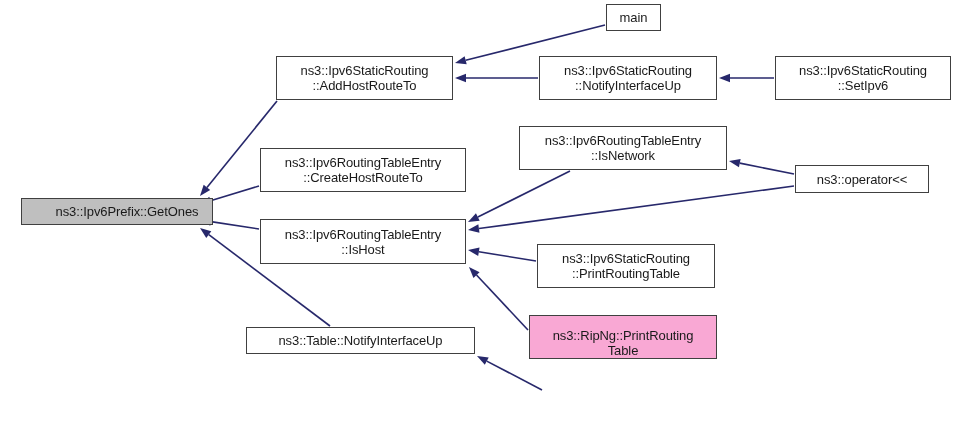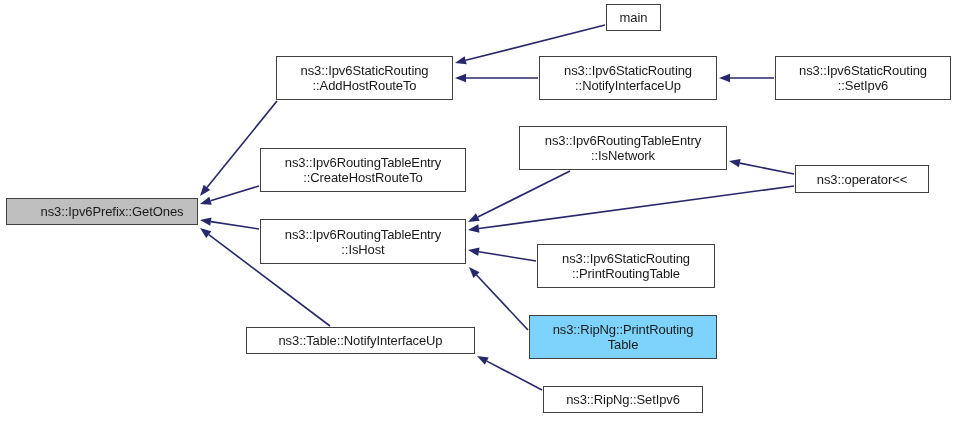--- a/index.html
+++ b/index.html
@@ -95,34 +95,33 @@
       </g>
       <g>
         <line x1="330" y1="326" x2="208.78375727066262" y2="234.6216016348072" stroke="#27286b" stroke-width="1.6"></line>
         <polygon points="200,228 211.312005167589,231.26780340419057 206.25550937373623,237.97539986542384" fill="#27286b"></polygon>
       </g>
       <g>
         <line x1="542" y1="390" x2="486.747080340897" y2="361.09847279369995" stroke="#27286b" stroke-width="1.6"></line>
         <polygon points="477,356 488.693769953037,357.3768602999029 484.800390728757,364.820085287497" fill="#27286b"></polygon>
       </g>
     </svg>
-<div class="graph-node current" style="left: 6px; top: 198px; width: 192px; height: 27px; background: rgb(191, 191, 191); border-color: rgb(64, 64, 64); color: rgb(26, 26, 26); padding-left: 20px;"><span>ns3::Ipv6Prefix::GetOnes</span></div>
+<div class="graph-node current" style="left: 21px; top: 198px; width: 192px; height: 27px; background: rgb(191, 191, 191); border-color: rgb(64, 64, 64); color: rgb(26, 26, 26); padding-left: 20px;"><span>ns3::Ipv6Prefix::GetOnes</span></div>
     <div class="graph-node" style="left: 276px; top: 56px; width: 177px; height: 44px; background: rgb(255, 255, 255); border-color: rgb(64, 64, 64); color: rgb(26, 26, 26);"><span>ns3::Ipv6StaticRouting
 ::AddHostRouteTo</span></div>
     <div class="graph-node" style="left: 606px; top: 4px; width: 55px; height: 27px; background: rgb(255, 255, 255); border-color: rgb(64, 64, 64); color: rgb(26, 26, 26);"><span>main</span></div>
     <div class="graph-node" style="left: 539px; top: 56px; width: 178px; height: 44px; background: rgb(255, 255, 255); border-color: rgb(64, 64, 64); color: rgb(26, 26, 26);"><span>ns3::Ipv6StaticRouting
 ::NotifyInterfaceUp</span></div>
     <div class="graph-node" style="left: 775px; top: 56px; width: 176px; height: 44px; background: rgb(255, 255, 255); border-color: rgb(64, 64, 64); color: rgb(26, 26, 26);"><span>ns3::Ipv6StaticRouting
 ::SetIpv6</span></div>
     <div class="graph-node" style="left: 260px; top: 148px; width: 206px; height: 44px; background: rgb(255, 255, 255); border-color: rgb(64, 64, 64); color: rgb(26, 26, 26);"><span>ns3::Ipv6RoutingTableEntry
 ::CreateHostRouteTo</span></div>
     <div class="graph-node" style="left: 519px; top: 126px; width: 208px; height: 44px; background: rgb(255, 255, 255); border-color: rgb(64, 64, 64); color: rgb(26, 26, 26);"><span>ns3::Ipv6RoutingTableEntry
 ::IsNetwork</span></div>
     <div class="graph-node" style="left: 795px; top: 165px; width: 134px; height: 28px; background: rgb(255, 255, 255); border-color: rgb(64, 64, 64); color: rgb(26, 26, 26);"><span>ns3::operator&lt;&lt;</span></div>
     <div class="graph-node" style="left: 260px; top: 219px; width: 206px; height: 45px; background: rgb(255, 255, 255); border-color: rgb(64, 64, 64); color: rgb(26, 26, 26);"><span>ns3::Ipv6RoutingTableEntry
 ::IsHost</span></div>
     <div class="graph-node" style="left: 537px; top: 244px; width: 178px; height: 44px; background: rgb(255, 255, 255); border-color: rgb(64, 64, 64); color: rgb(26, 26, 26);"><span>ns3::Ipv6StaticRouting
 ::PrintRoutingTable</span></div>
-    <div class="graph-node" style="left: 529px; top: 315px; width: 188px; height: 44px; background: #7dd3fc; border-color: rgb(64, 64, 64); color: rgb(26, 26, 26);"><span>ns3::RipNg::PrintRouting
+    <div class="graph-node" style="left: 529px; top: 315px; width: 188px; height: 44px; background: #f9a8d4; border-color: rgb(64, 64, 64); color: rgb(26, 26, 26); align-items: flex-end;"><span>ns3::RipNg::PrintRouting
 Table</span></div>
     <div class="graph-node" style="left: 246px; top: 327px; width: 229px; height: 27px; background: rgb(255, 255, 255); border-color: rgb(64, 64, 64); color: rgb(26, 26, 26);"><span>ns3::Table::NotifyInterfaceUp</span></div>
-    <div class="graph-node" style="left: 543px; top: 386px; width: 160px; height: 27px; background: rgb(255, 255, 255); border-color: rgb(64, 64, 64); color: rgb(26, 26, 26);"><span>ns3::RipNg::SetIpv6</span></div>
   </div>
 
 </body></html>

